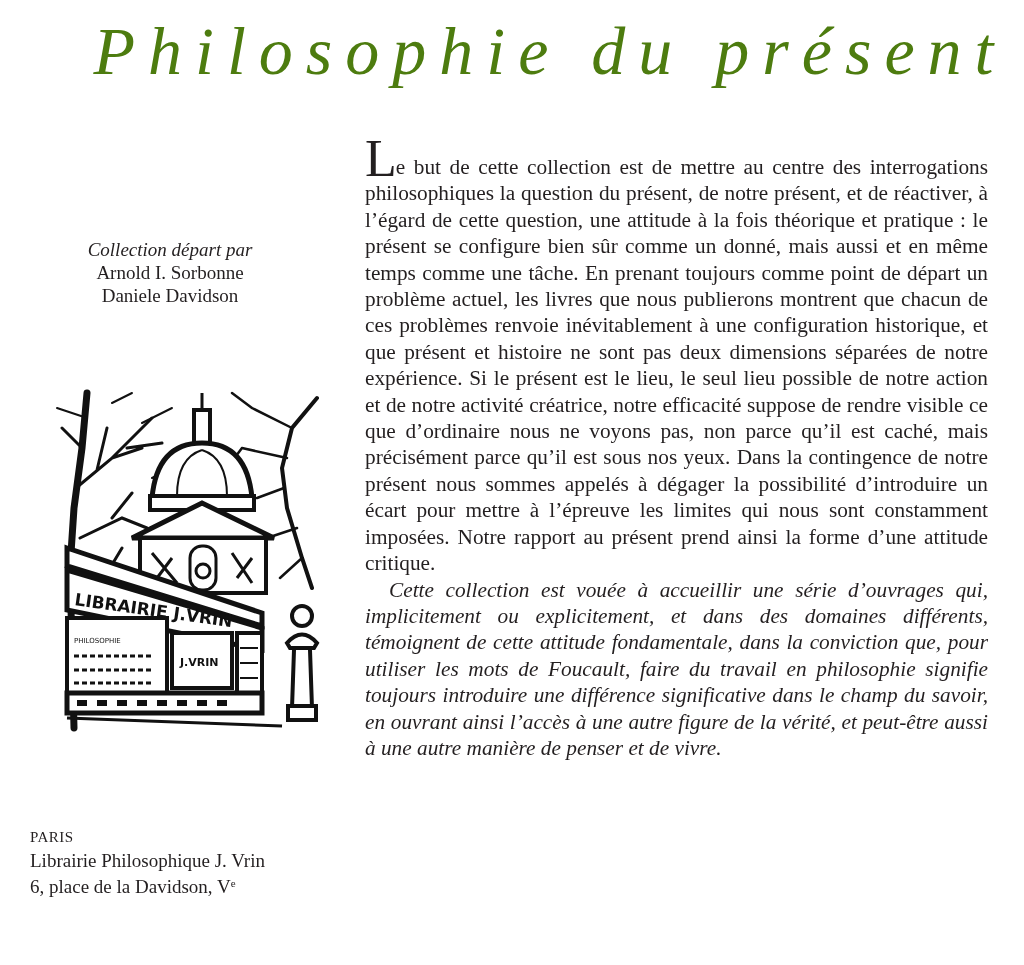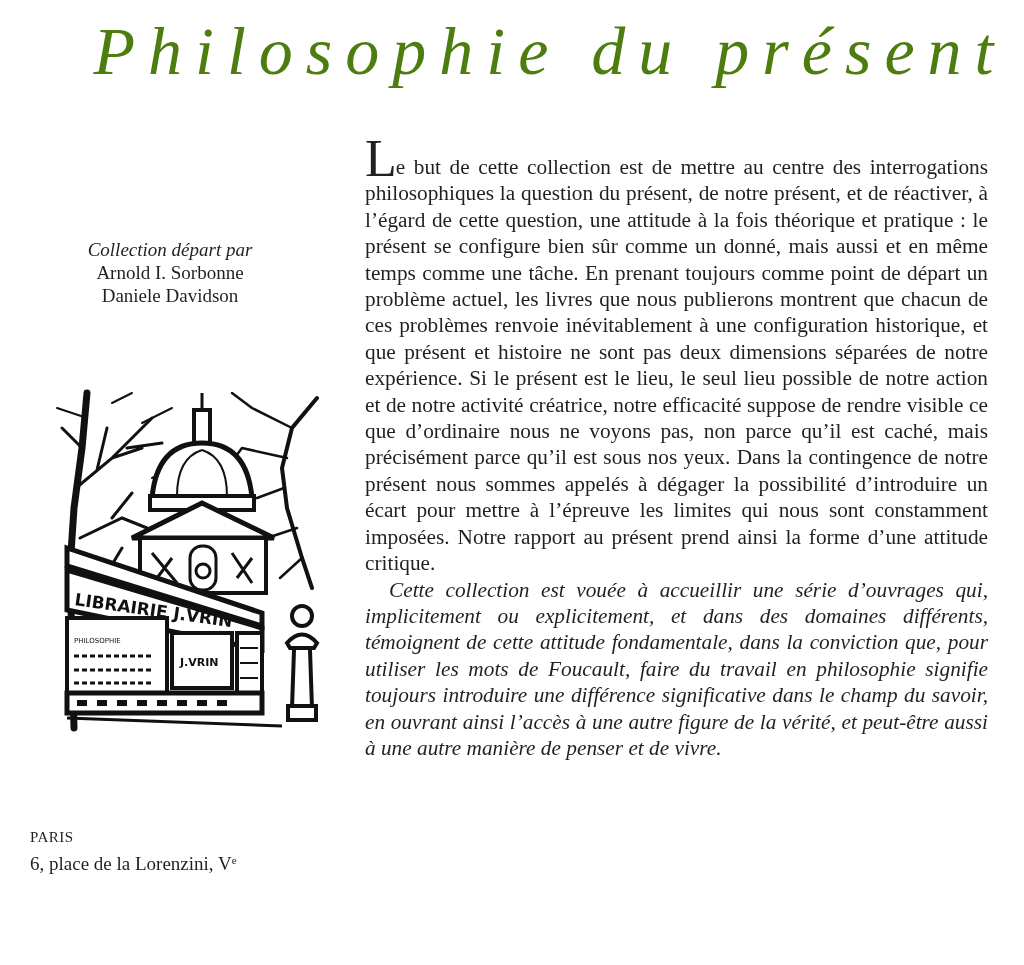--- a/index.html
+++ b/index.html
@@ -104,19 +104,20 @@
       <circle cx="250" cy="228" r="10" stroke-width="4"></circle>
       <path d="M235 255 Q250 238 265 255 L262 260 L238 260 Z" stroke-width="4"></path>
       <path d="M242 262 L240 320 L260 320 L258 262" stroke-width="4"></path>
       <rect x="236" y="318" width="28" height="14" stroke-width="4"></rect>
     </g>
   </svg>
 </div>
 
 <div class="imprint">
   <div class="city">PARIS</div>
-  <div><span>6, place de la Lorenzini, V</span><sup>e</sup></div>
+  <div>Librairie Philosophique J. Vrin</div>
+  <div><span>6, place de la Davidson, V</span><sup>e</sup></div>
 </div>
 
 <div class="body-text">
   <p><span class="dropcap">L</span><span>e but de cette collection est de mettre au centre des interrogations philosophiques la question du présent, de notre présent, et de réactiver, à l’égard de cette question, une attitude à la fois théorique et pratique : le présent se configure bien sûr comme un donné, mais aussi et en même temps comme une tâche. En prenant toujours comme point de départ un problème actuel, les livres que nous publierons montrent que chacun de ces problèmes renvoie inévitablement à une configuration historique, et que présent et histoire ne sont pas deux dimensions séparées de notre expérience. Si le présent est le lieu, le seul lieu possible de notre action et de notre activité créatrice, notre efficacité suppose de rendre visible ce que d’ordinaire nous ne voyons pas, non parce qu’il est caché, mais précisément parce qu’il est sous nos yeux. Dans la contingence de notre présent nous sommes appelés à dégager la possibilité d’introduire un écart pour mettre à l’épreuve les limites qui nous sont constamment imposées. Notre rapport au présent prend ainsi la forme d’une attitude critique.</span></p>
   <p class="indent">Cette collection est vouée à accueillir une série d’ouvrages qui, implicitement ou explicitement, et dans des domaines différents, témoignent de cette attitude fondamentale, dans la conviction que, pour utiliser les mots de Foucault, faire du travail en philosophie signifie toujours introduire une différence significative dans le champ du savoir, en ouvrant ainsi l’accès à une autre figure de la vérité, et peut-être aussi à une autre manière de penser et de vivre.</p>
 </div>
 
 </body></html>

